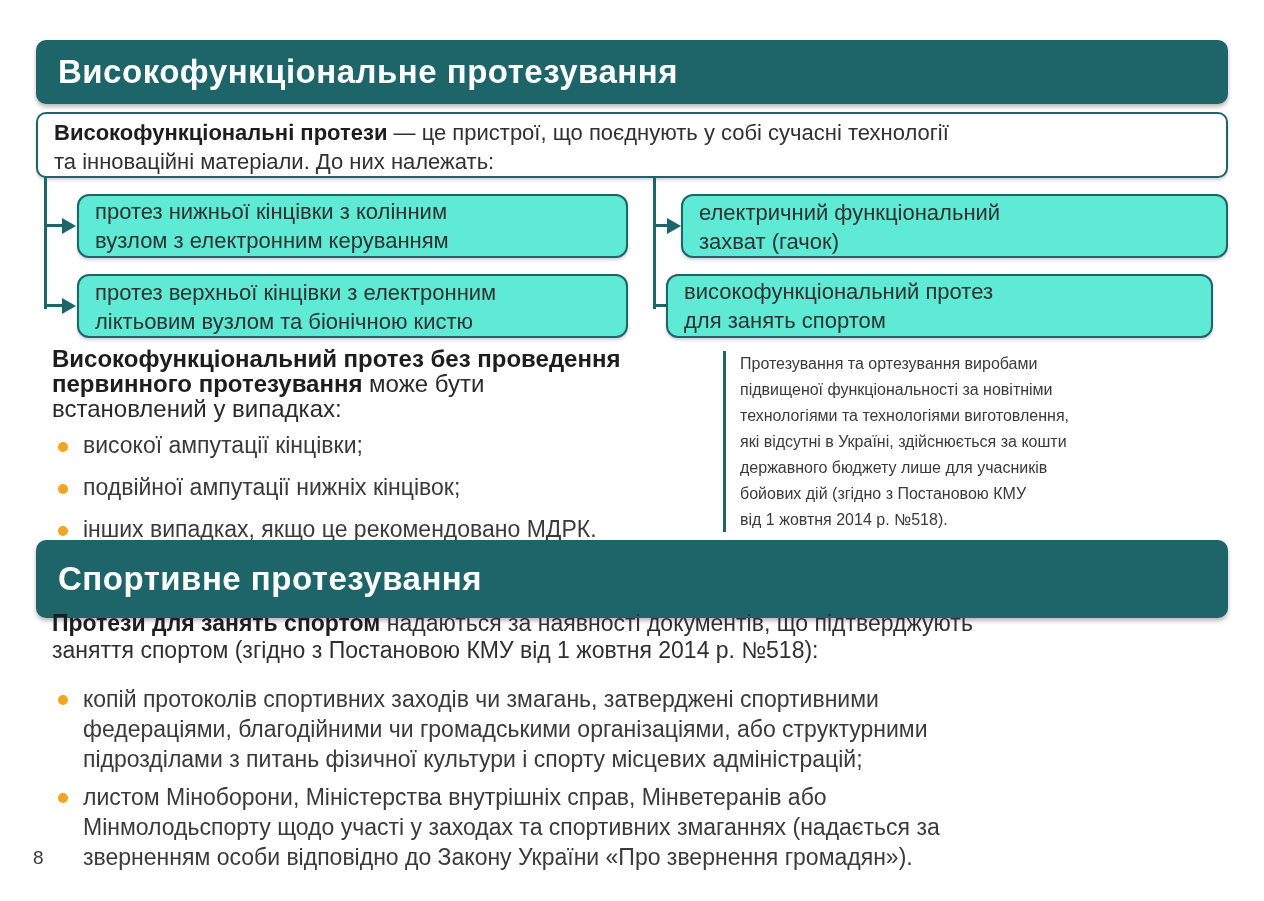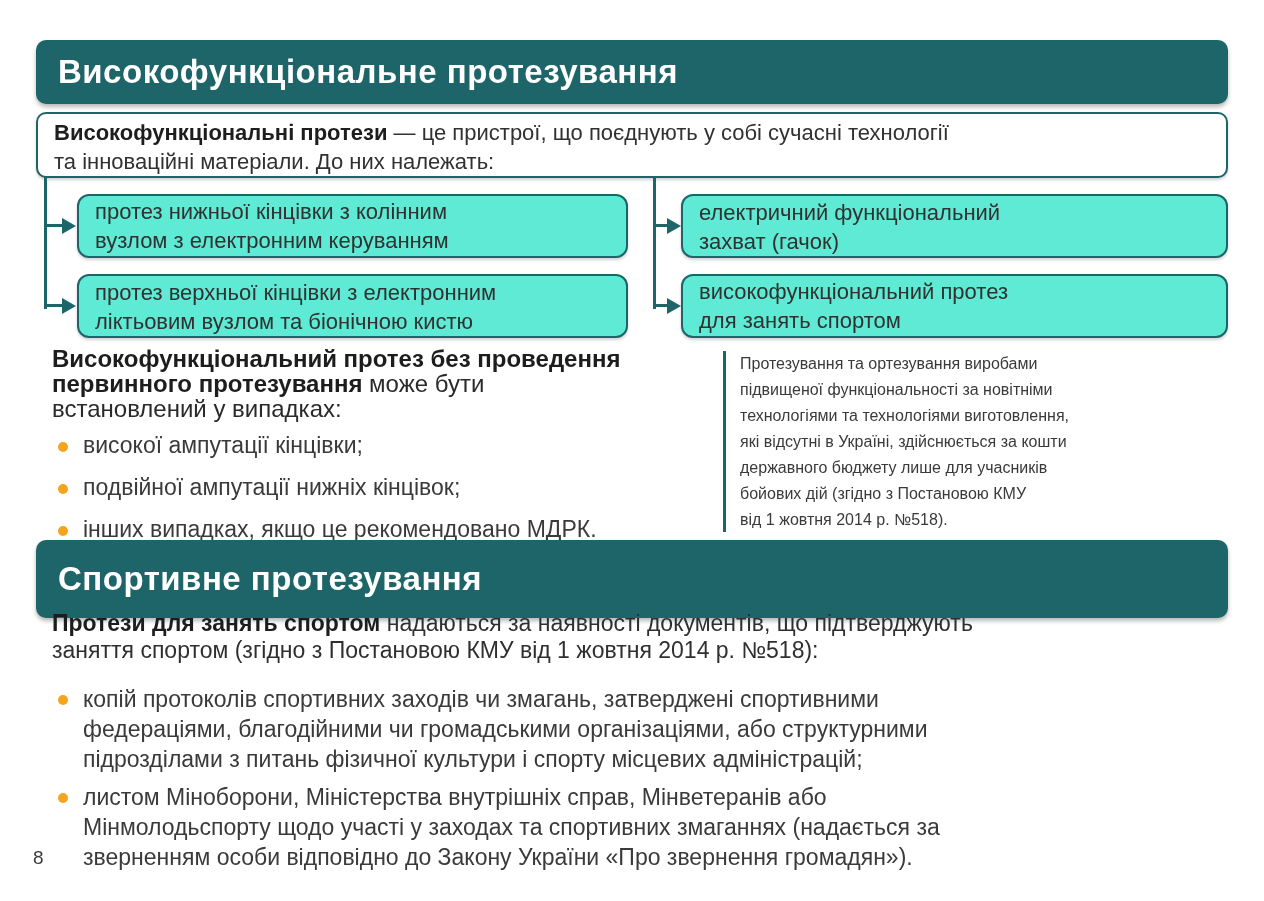--- a/index.html
+++ b/index.html
@@ -28,21 +28,21 @@
 
   
   .pbox{
     position:absolute;height:64px;background:#5eead4;border:2px solid #1e6569;border-radius:12px;
     box-sizing:border-box;display:flex;align-items:center;font-size:22px;line-height:29px;
     padding-left:16px;box-shadow:0 2px 3px rgba(0,0,0,.18);
   }
   .b1{left:77px;top:194px;width:551px;}
   .b2{left:77px;top:274px;width:551px;align-items:flex-end;}
   .b3{left:681px;top:194px;width:547px;align-items:flex-end;}
-  .b4{left:681px;top:274px;width:547px;}
+  .b4{left:666px;top:274px;width:547px;}
 
   
   .vline{position:absolute;width:3px;background:#1e6569;}
   .hline{position:absolute;height:3px;background:#1e6569;}
   .ahead{position:absolute;width:0;height:0;border-top:8px solid transparent;
          border-bottom:8px solid transparent;border-left:14px solid #1e6569;}
 
   
   .conditions{position:absolute;left:52px;top:346px;width:688px;}
   .cond-heading{font-size:24px;line-height:25px;color:#2a2a2a;}

